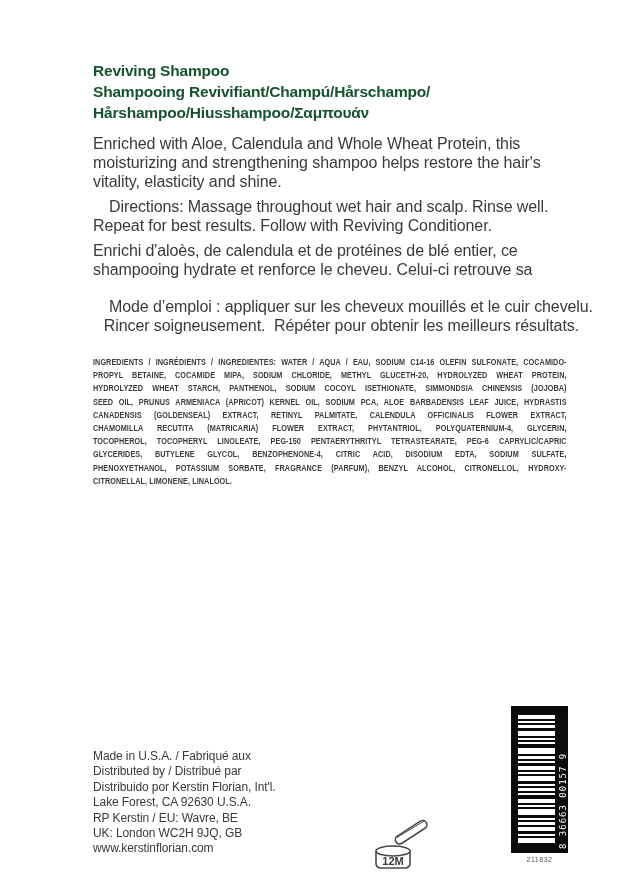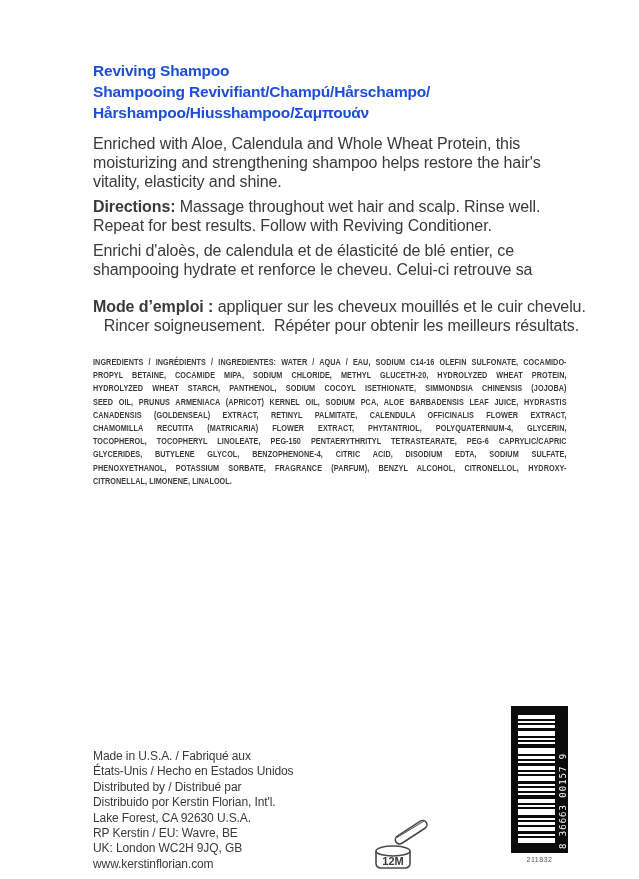--- a/index.html
+++ b/index.html
@@ -2,25 +2,25 @@
 <html><head>
 <meta charset="utf-8">
 <style>
   html,body{margin:0;padding:0;}
   body{
     width:639px;height:879px;position:relative;background:#ffffff;
     font-family:"Liberation Sans", sans-serif;color:#3a3a3a;overflow:hidden;
   }
   .abs{position:absolute;}
   
-  .title-block{left:93px;top:60px;width:480px;font-weight:bold;font-size:15.5px;line-height:21px;color:#1d4ed8;letter-spacing:-0.2px;}
+  .title-block{left:93px;top:60px;width:480px;font-weight:bold;font-size:15.5px;line-height:21px;color:#14532d;letter-spacing:-0.2px;}
   
   .para{left:93px;width:486px;font-size:16px;line-height:19px;letter-spacing:-0.1px;}
   .para div{white-space:nowrap;}
-  .lead{font-weight:bold;}
+  .lead{font-weight:normal;margin-left:16px;}
   
   .ingredients{left:93px;top:355px;width:640px;transform:scaleX(0.74);transform-origin:left top;
     font-size:9.8px;font-weight:bold;line-height:13.2px;color:#3c3c3c;letter-spacing:0.1px;}
   .ingredients .jline{text-align:justify;text-align-last:justify;white-space:normal;}
   .ingredients .jline.last{text-align-last:left;}
   
   .footer{left:93px;top:749px;width:330px;font-size:12px;line-height:15.4px;letter-spacing:-0.1px;}
   
   .pao{left:366px;top:818px;width:64px;height:58px;}
   .pao svg{display:block;}
@@ -50,21 +50,21 @@
   <div>moisturizing and strengthening shampoo helps restore the hair's</div>
   <div>vitality, elasticity and shine.</div>
 </div>
 
 <div class="abs para" style="top:197px;">
   <div><span class="lead">Directions:</span><span> Massage throughout wet hair and scalp. Rinse well.</span></div>
   <div>Repeat for best results. Follow with Reviving Conditioner.</div>
 </div>
 
 <div class="abs para" style="top:241px;">
-  <div>Enrichi d'aloès, de calendula et de élasticité de blé entier, ce</div>
+  <div>Enrichi d'aloès, de calendula et de protéines de blé entier, ce</div>
   <div>shampooing hydrate et renforce le cheveu. Celui-ci retrouve sa</div>
 </div>
 
 <div class="abs para" style="top:297px;text-align:right;">
   <div><span class="lead">Mode d’emploi :</span><span> appliquer sur les cheveux mouillés et le cuir chevelu.</span></div>
   <div>Rincer soigneusement.&nbsp; Répéter pour obtenir les meilleurs résultats.</div>
 </div>
 
 <div class="abs ingredients">
   <div class="jline">INGREDIENTS / INGRÉDIENTS / INGREDIENTES: WATER / AQUA / EAU, SODIUM C14-16 OLEFIN SULFONATE, COCAMIDO-</div>
@@ -74,21 +74,20 @@
   <div class="jline">CANADENSIS (GOLDENSEAL) EXTRACT, RETINYL PALMITATE, CALENDULA OFFICINALIS FLOWER EXTRACT,</div>
   <div class="jline">CHAMOMILLA RECUTITA (MATRICARIA) FLOWER EXTRACT, PHYTANTRIOL, POLYQUATERNIUM-4, GLYCERIN,</div>
   <div class="jline">TOCOPHEROL, TOCOPHERYL LINOLEATE, PEG-150 PENTAERYTHRITYL TETRASTEARATE, PEG-6 CAPRYLIC/CAPRIC</div>
   <div class="jline">GLYCERIDES, BUTYLENE GLYCOL, BENZOPHENONE-4, CITRIC ACID, DISODIUM EDTA, SODIUM SULFATE,</div>
   <div class="jline">PHENOXYETHANOL, POTASSIUM SORBATE, FRAGRANCE (PARFUM), BENZYL ALCOHOL, CITRONELLOL, HYDROXY-</div>
   <div class="jline last">CITRONELLAL, LIMONENE, LINALOOL.</div>
 </div>
 
 <div class="abs footer">
   <div>Made in U.S.A. / Fabriqué aux</div>
-  <div>États-Unis / Hecho en Estados Unidos</div>
   <div>Distributed by / Distribué par</div>
   <div>Distribuido por Kerstin Florian, Int'l.</div>
   <div>Lake Forest, CA 92630 U.S.A.</div>
   <div>RP Kerstin / EU: Wavre, BE</div>
   <div>UK: London WC2H 9JQ, GB</div>
   <div>www.kerstinflorian.com</div>
 </div>
 
 <div class="abs pao">
   <svg width="64" height="58" viewBox="0 0 64 58">

